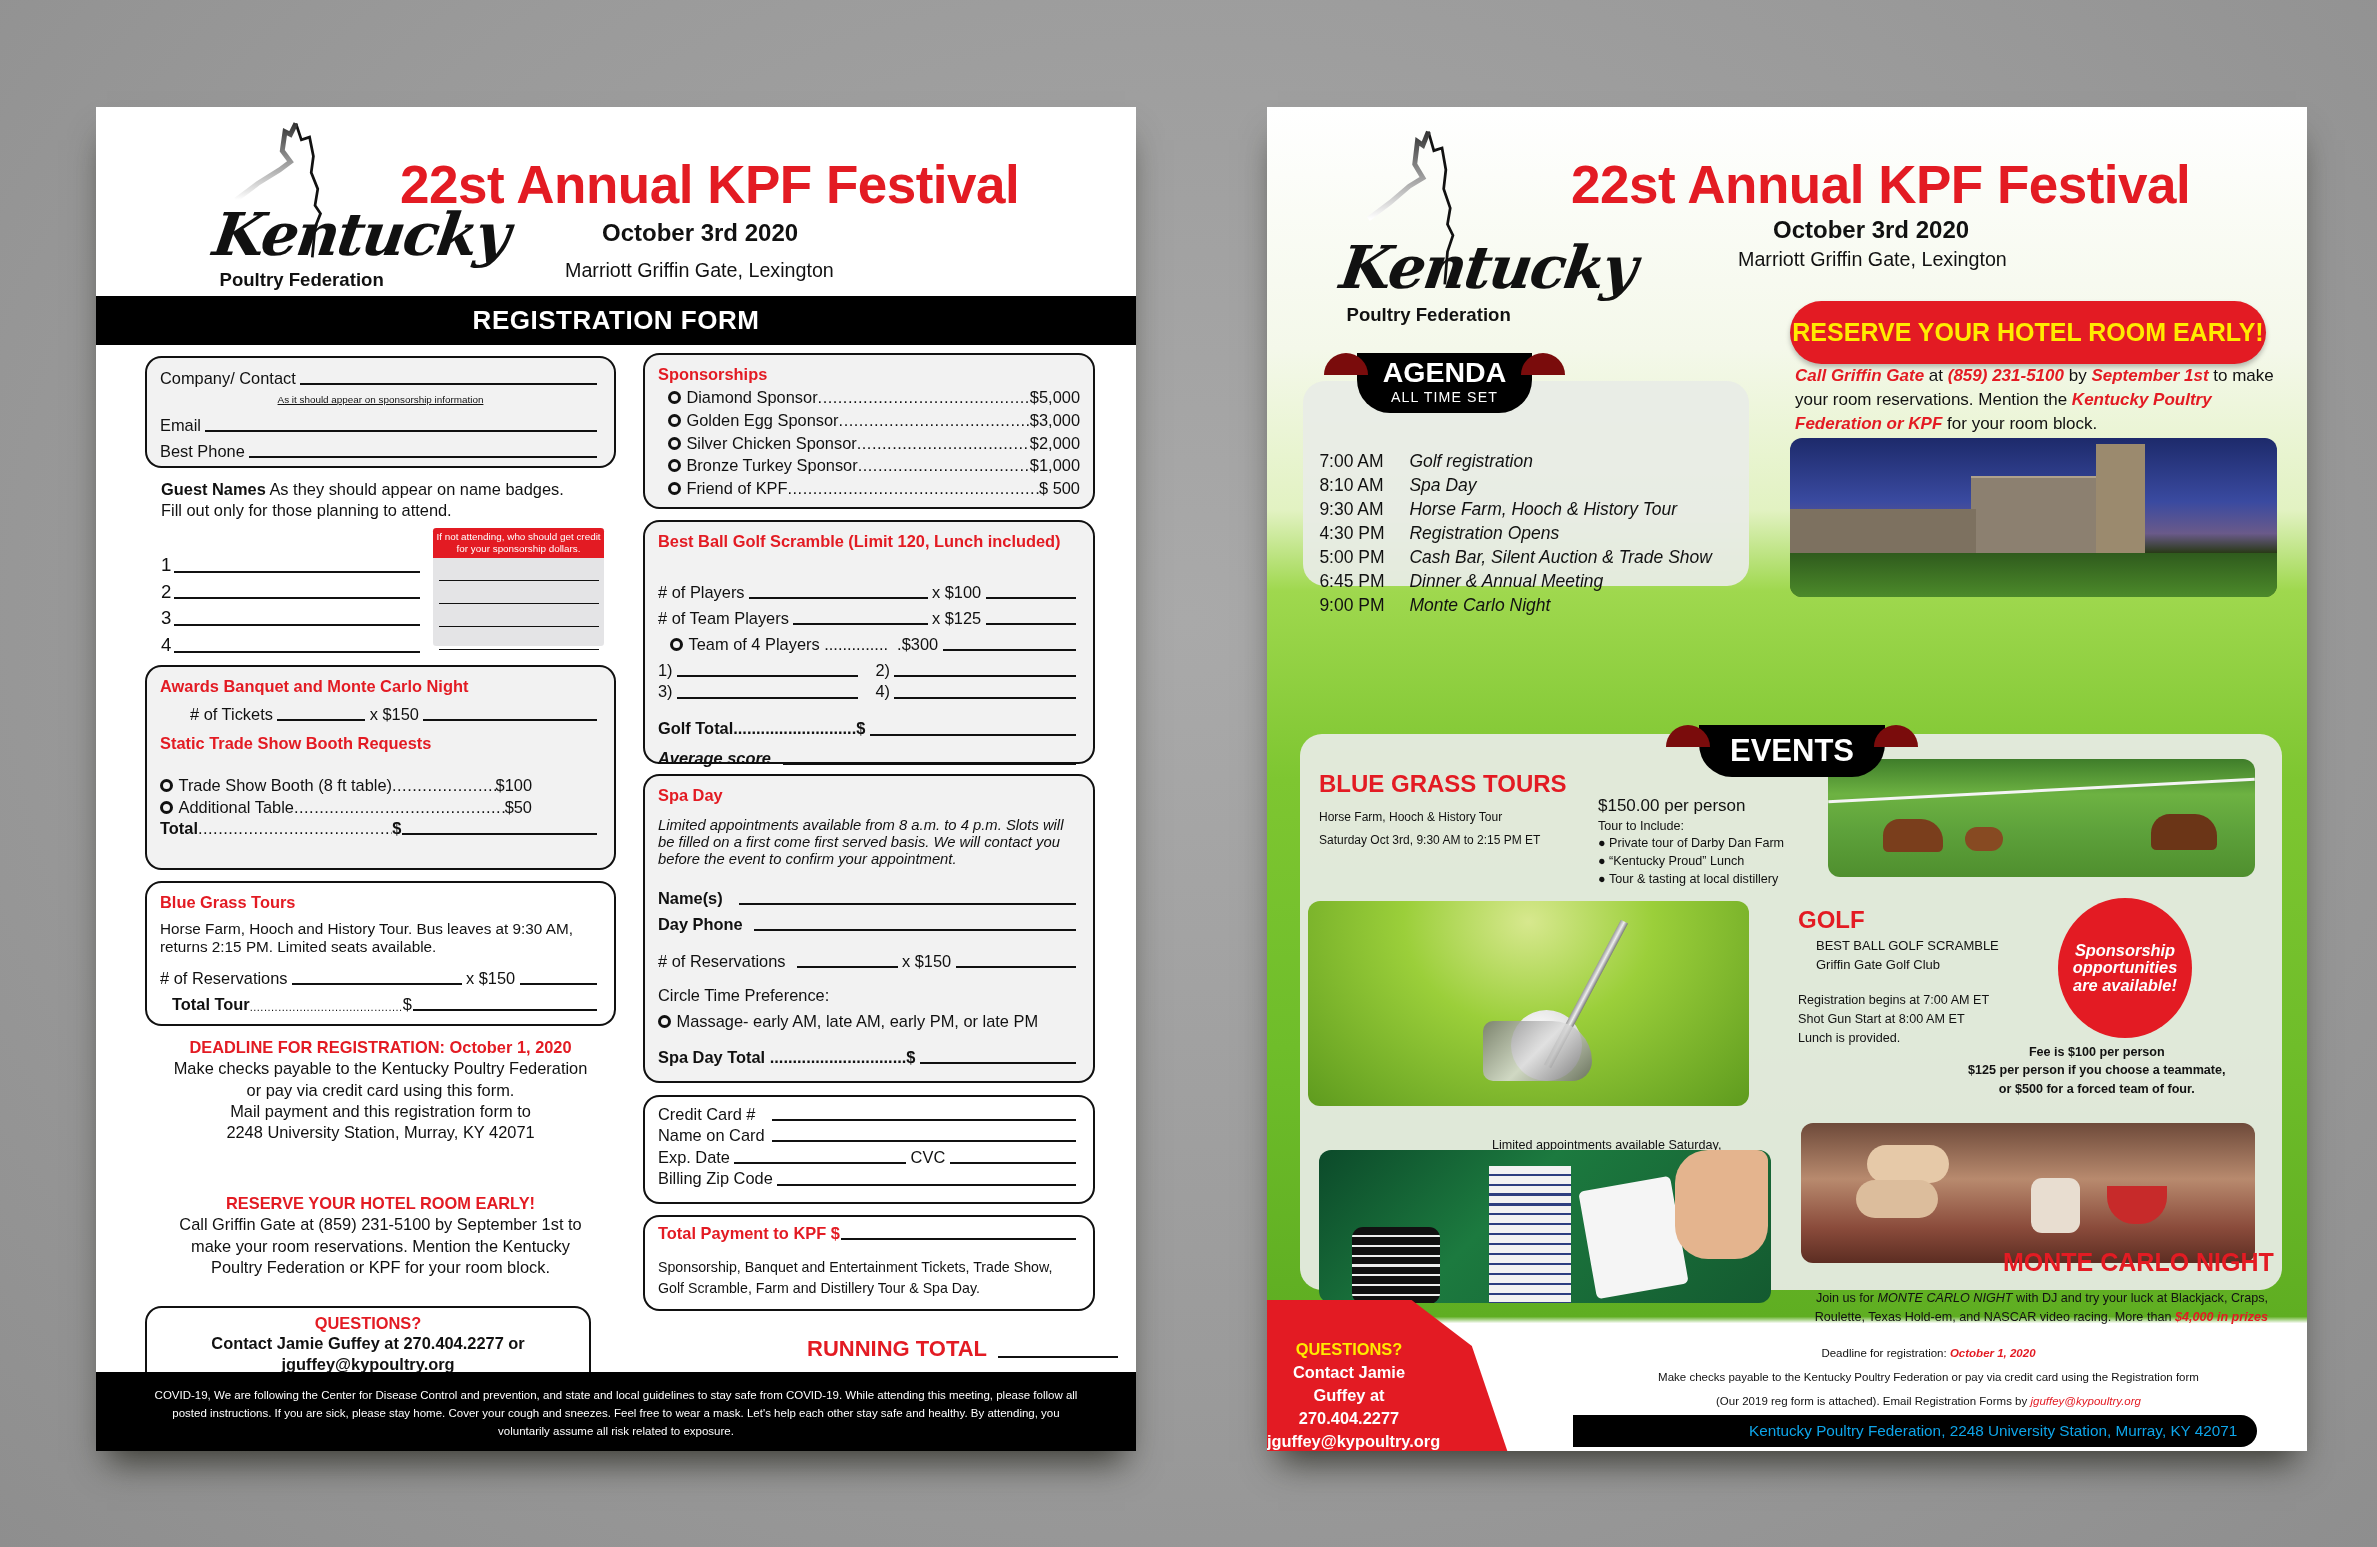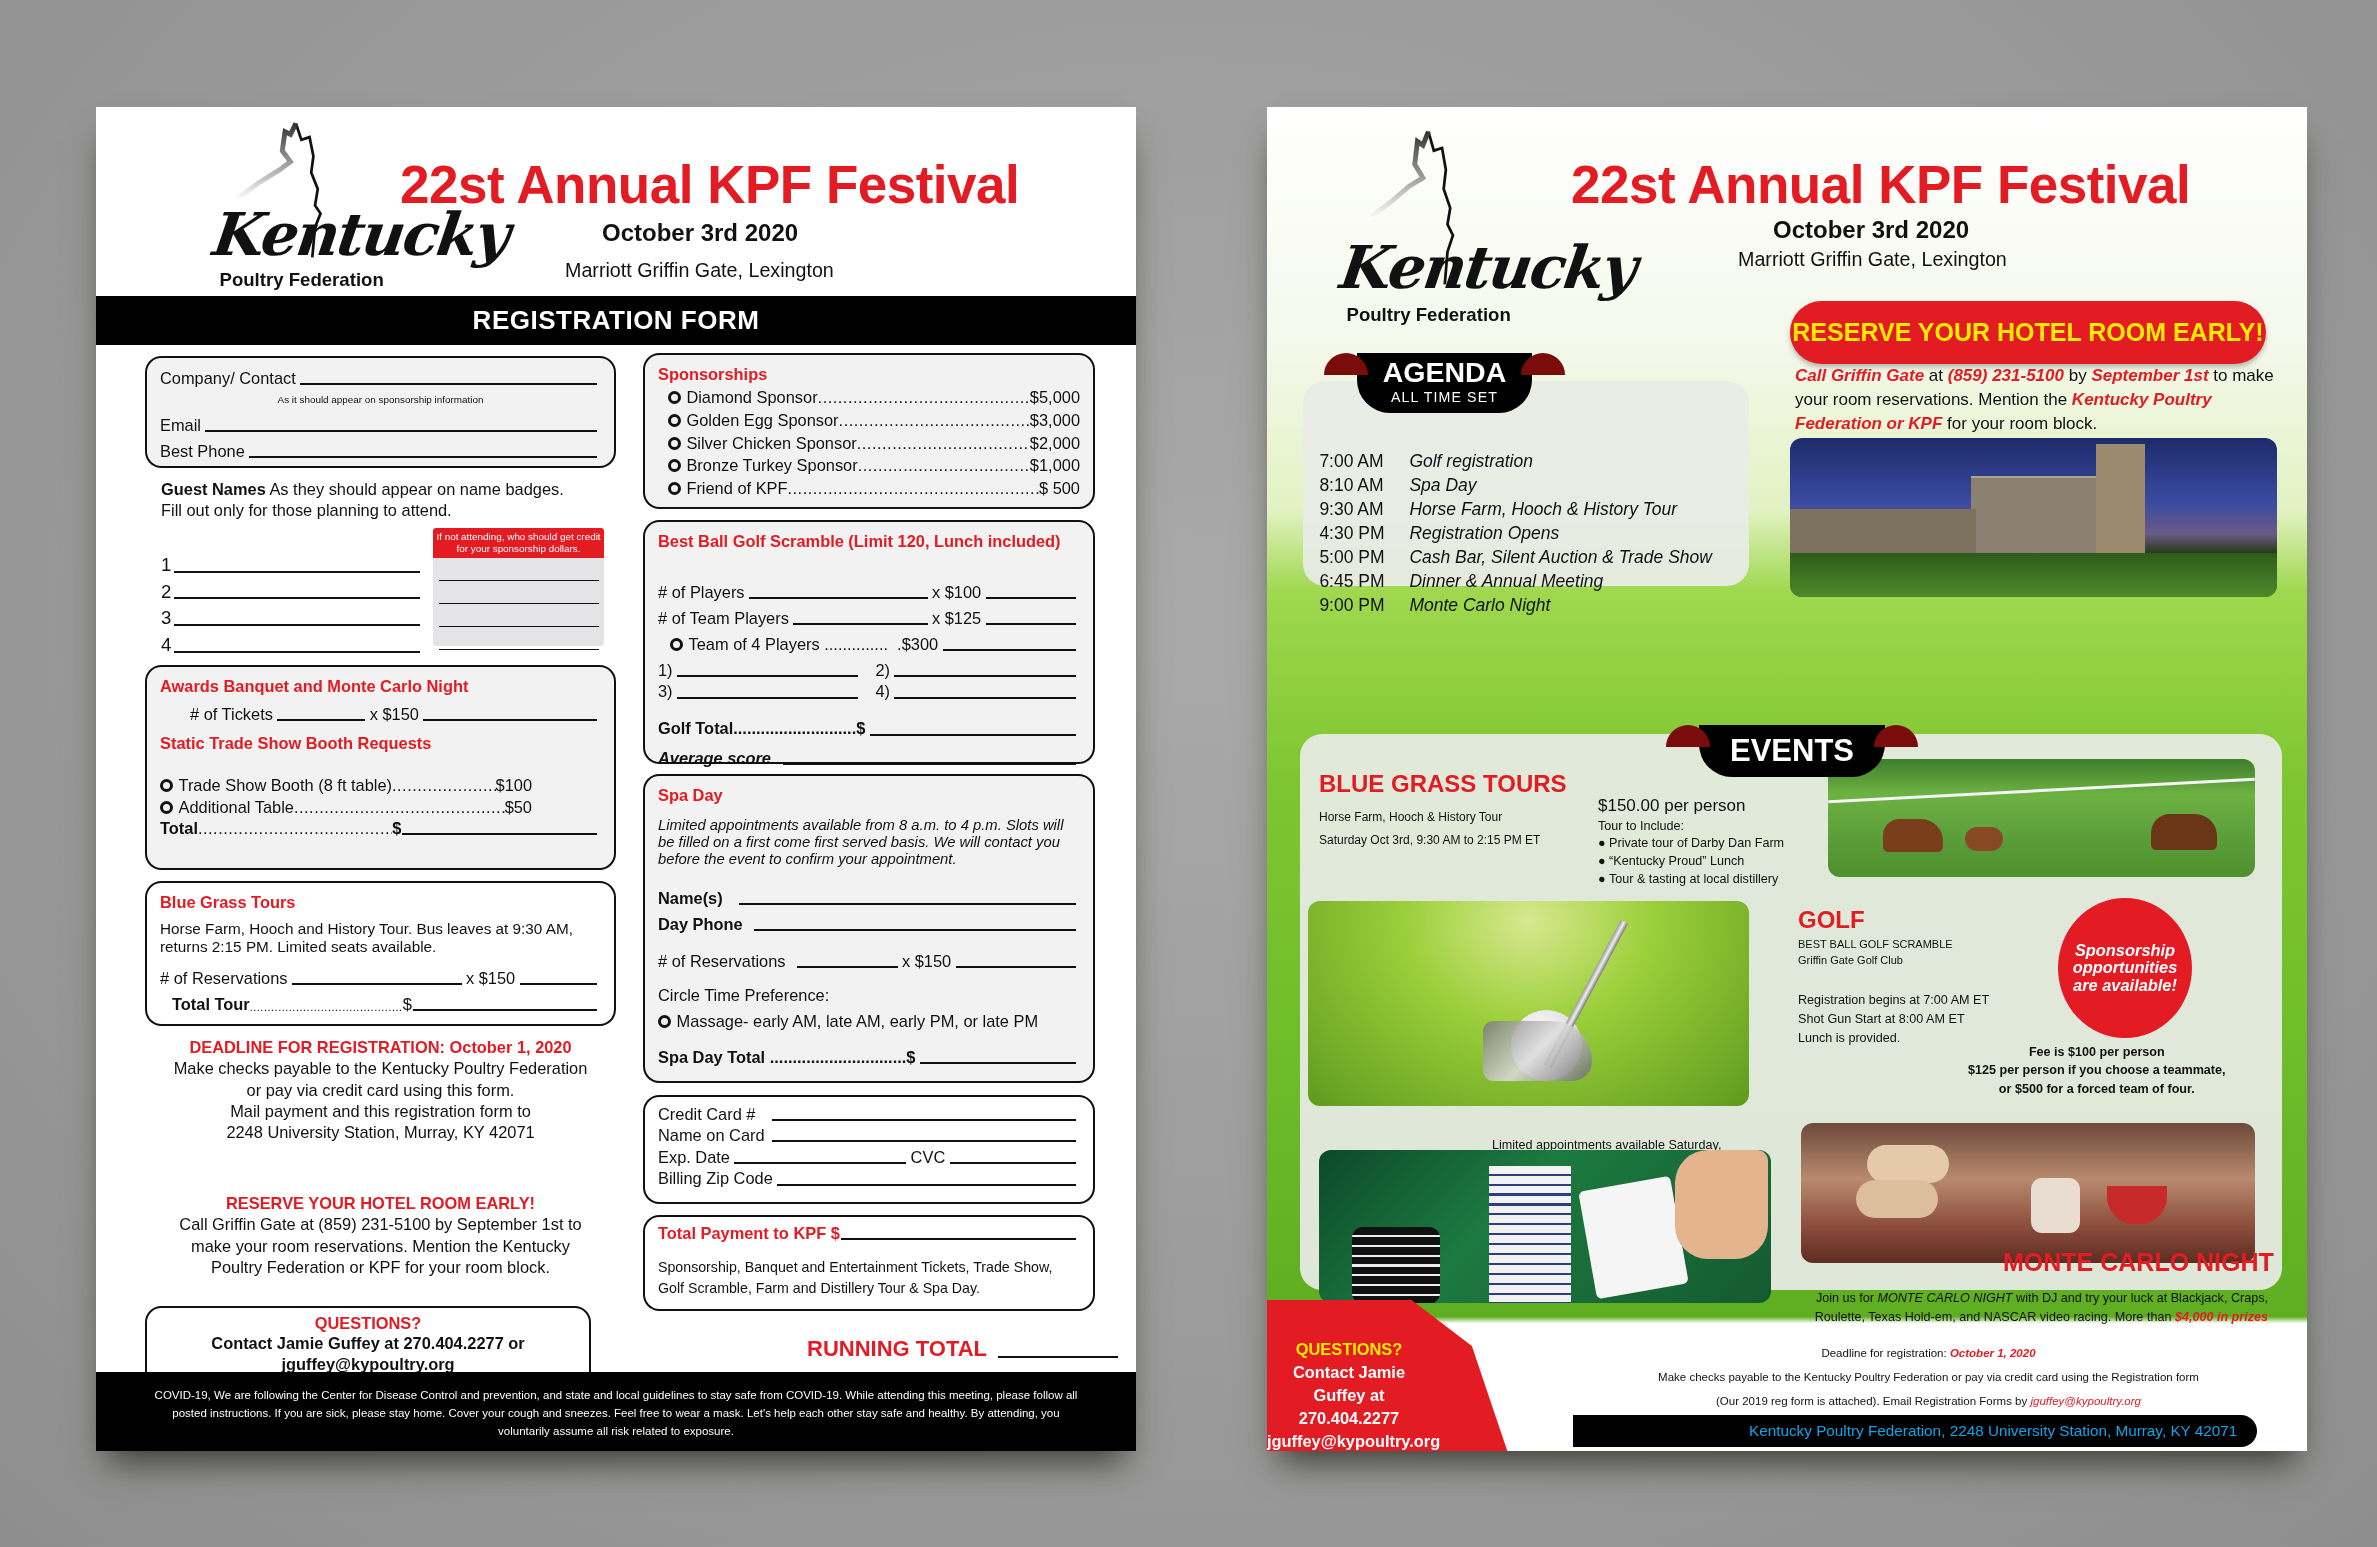--- a/index.html
+++ b/index.html
@@ -53,21 +53,21 @@
   .box {
     position: absolute; border: 2.7px solid #111; border-radius: 16.4px;
     background: #f2f2f2; padding: 9.9px 13px;
   }
   .box.white { background: #fff; }
   .box h4 { color: #e31b23; font-size: 16.4px; font-weight: bold; margin-bottom: 7.7px; }
   .row { display: flex; align-items: flex-end; font-size: 16.4px; line-height: 1.25; margin-bottom: 5.5px; white-space: nowrap; }
   .row .line { flex: 1; border-bottom: 2.2px solid #111; margin: 0 4.4px 3.3px 4.4px; min-width: 22px; }
   .row .line.fixed { flex: none; }
   .row b { font-weight: bold; }
-  .tiny { font-size: 9.9px; text-align: center; margin: 2.2px 0 9.9px 0; }
+  .tiny { font-size: 9.9px; text-align: center; margin: 2.2px 0 9.9px 0; text-decoration: underline; }
   .radio {
     display: inline-block; width: 13px; height: 13px; border: 3.3px solid #111;
     border-radius: 50%; margin-right: 5.5px; vertical-align: middle; flex: none;
     margin-bottom: 3.3px;
   }
   .dots { flex: 1; overflow: hidden; white-space: nowrap; }
   .dots::after { content: " ............................................................................................................................................"; letter-spacing: 0.5px; }
   .plain { position: absolute; font-size: 16.4px; line-height: 1.3; }
   .center-block { position: absolute; text-align: center; font-size: 16.4px; line-height: 1.3; }
   .center-block .hd { color: #e31b23; font-weight: bold; }
@@ -497,21 +497,21 @@
     </div>
 
     <div class="photo" style="left:8.2px; top:167px; width:441px; height:205px;
          background: radial-gradient(ellipse at 50% 10%, #d7e88e 0%, #9bcf3a 40%, #5e9b1e 100%);">
       <div style="position:absolute; left:203px; top:109px; width:71px; height:71px; background:radial-gradient(circle at 40% 35%, #ffffff, #c8c8c8); border-radius:50%;"></div>
       <div style="position:absolute; left:274px; top:11px; width:7.7px; height:164px; background:linear-gradient(90deg,#999,#eee,#777); transform:rotate(28deg);"></div>
       <div style="position:absolute; left:175px; top:120px; width:109px; height:60px; background:linear-gradient(135deg,#777,#ddd,#666); border-radius:11px 44px 22px 11px; opacity:0.85;"></div>
     </div>
 
     <div class="ev-title" style="left:498px; top:172px; font-size:24px;">GOLF</div>
-    <div class="ev-text" style="left:498px; top:203px; font-size:11px; line-height:1.45;">
+    <div class="ev-text" style="left:516px; top:203px; font-size:13px; line-height:1.45;">
       <div>BEST BALL GOLF SCRAMBLE</div>
       <div>Griffin Gate Golf Club</div>
     </div>
     <div class="ev-text" style="left:498px; top:257px; font-size:12.6px; line-height:1.5;">
       <div>Registration begins at 7:00 AM ET</div>
       <div>Shot Gun Start at 8:00 AM ET</div>
       <div>Lunch is provided.</div>
     </div>
     <div class="ev-text" style="left:668px; top:309px; font-size:12.6px; font-weight:bold; text-align:center; line-height:1.45;">
       <div>Fee is $100 per person</div>

